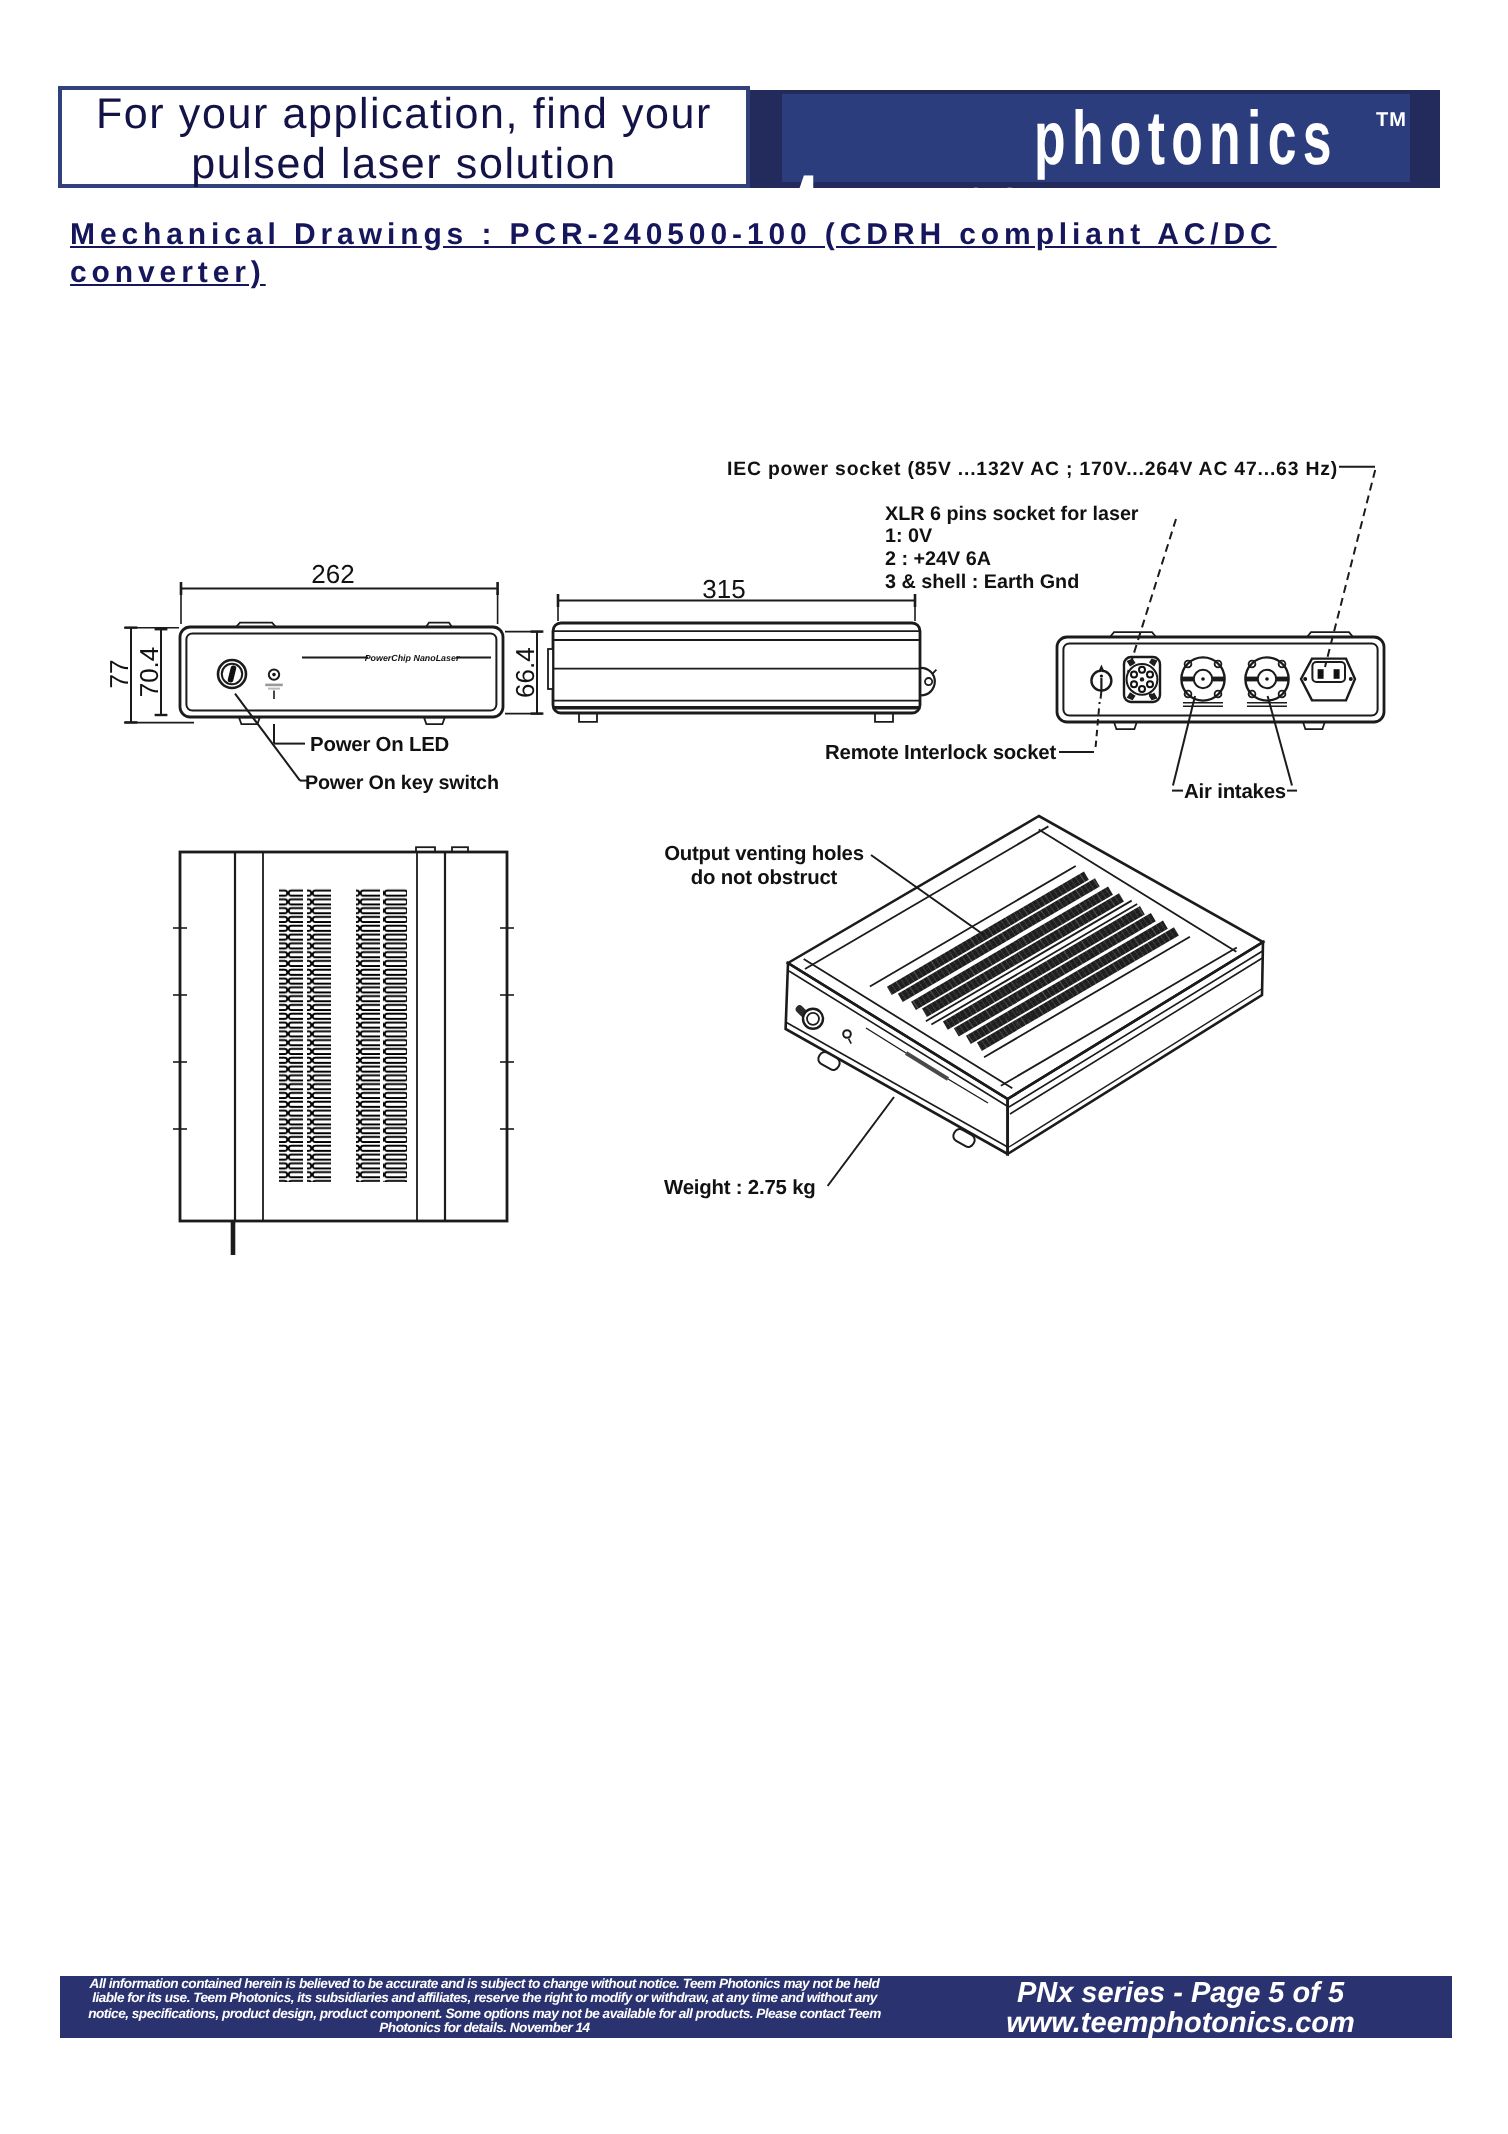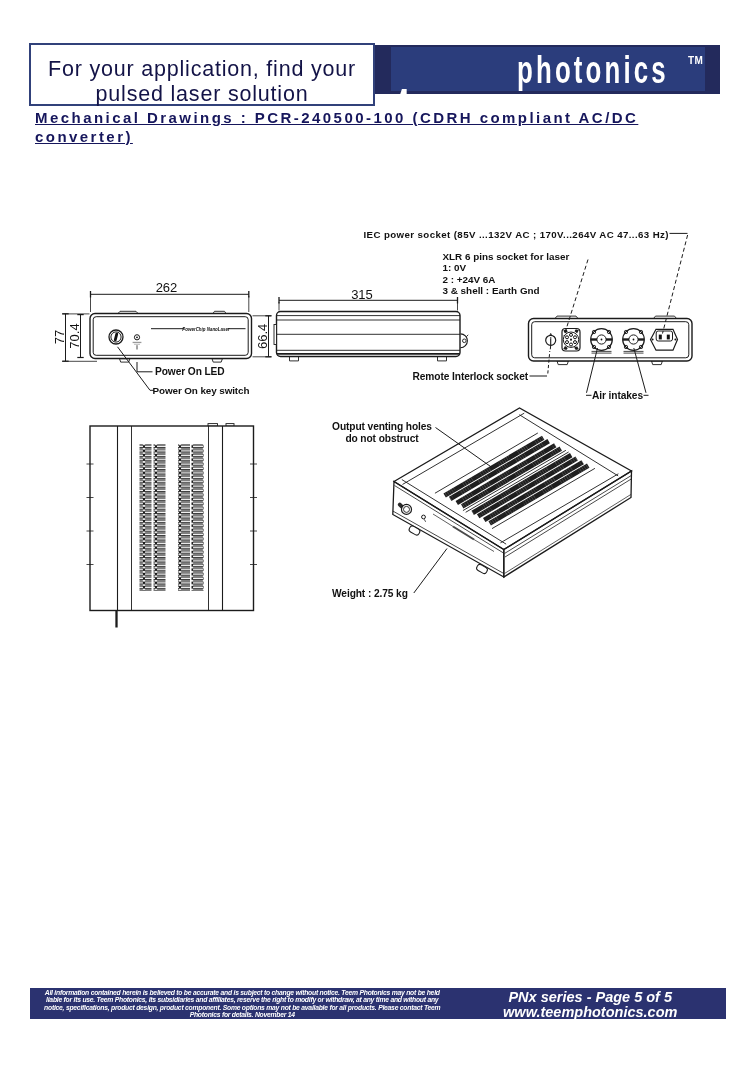--- a/index.html
+++ b/index.html
@@ -1,18 +1,18 @@
 <!DOCTYPE html>
 <html><head>
 <meta charset="utf-8">
 <style>
   html,body{margin:0;padding:0;background:#fff;}
   body{width:754px;height:1067px;position:relative;font-family:"Liberation Sans",sans-serif;overflow:hidden;}
   .hdrbox{position:absolute;left:29px;top:43px;width:342px;height:47px;border:2px solid #31417a;background:#fff;
-    color:#131347;font-size:21.5px;letter-spacing:0.8px;line-height:24.5px;text-align:center;padding-top:12px;}
+    color:#131347;font-size:21.5px;letter-spacing:0.8px;line-height:24.5px;text-align:center;padding-top:0;}
   .logo{position:absolute;left:375px;top:45px;width:344.5px;height:49px;background:#232a5c;}
   .logoin{position:absolute;left:16px;right:15px;top:2px;bottom:3.5px;background:#2b3d7c;}
   .teem{position:absolute;left:20px;top:-6px;font-size:54px;font-weight:bold;color:#fff;letter-spacing:-1.5px;margin-top:35px;}
   .phot{position:absolute;left:142px;top:4px;font-size:38px;font-weight:bold;color:#fff;letter-spacing:4.65px;transform:scaleX(0.68);transform-origin:0 0;}
   .tm{position:absolute;left:313px;top:10px;font-size:10px;font-weight:bold;color:#fff;letter-spacing:0.5px;}
   .title{position:absolute;left:35px;top:107.5px;width:660px;color:#16165c;font-size:15px;font-weight:bold;
     letter-spacing:2.45px;line-height:19.5px;text-decoration:underline;}
   .footbar{position:absolute;left:29.5px;top:987.5px;width:696px;height:31px;background:#2b3270;}
   .footL{position:absolute;left:0;top:1.5px;width:425.5px;color:#fff;
     font-size:6.8px;letter-spacing:-0.25px;font-style:italic;font-weight:bold;line-height:7.25px;text-align:center;}

